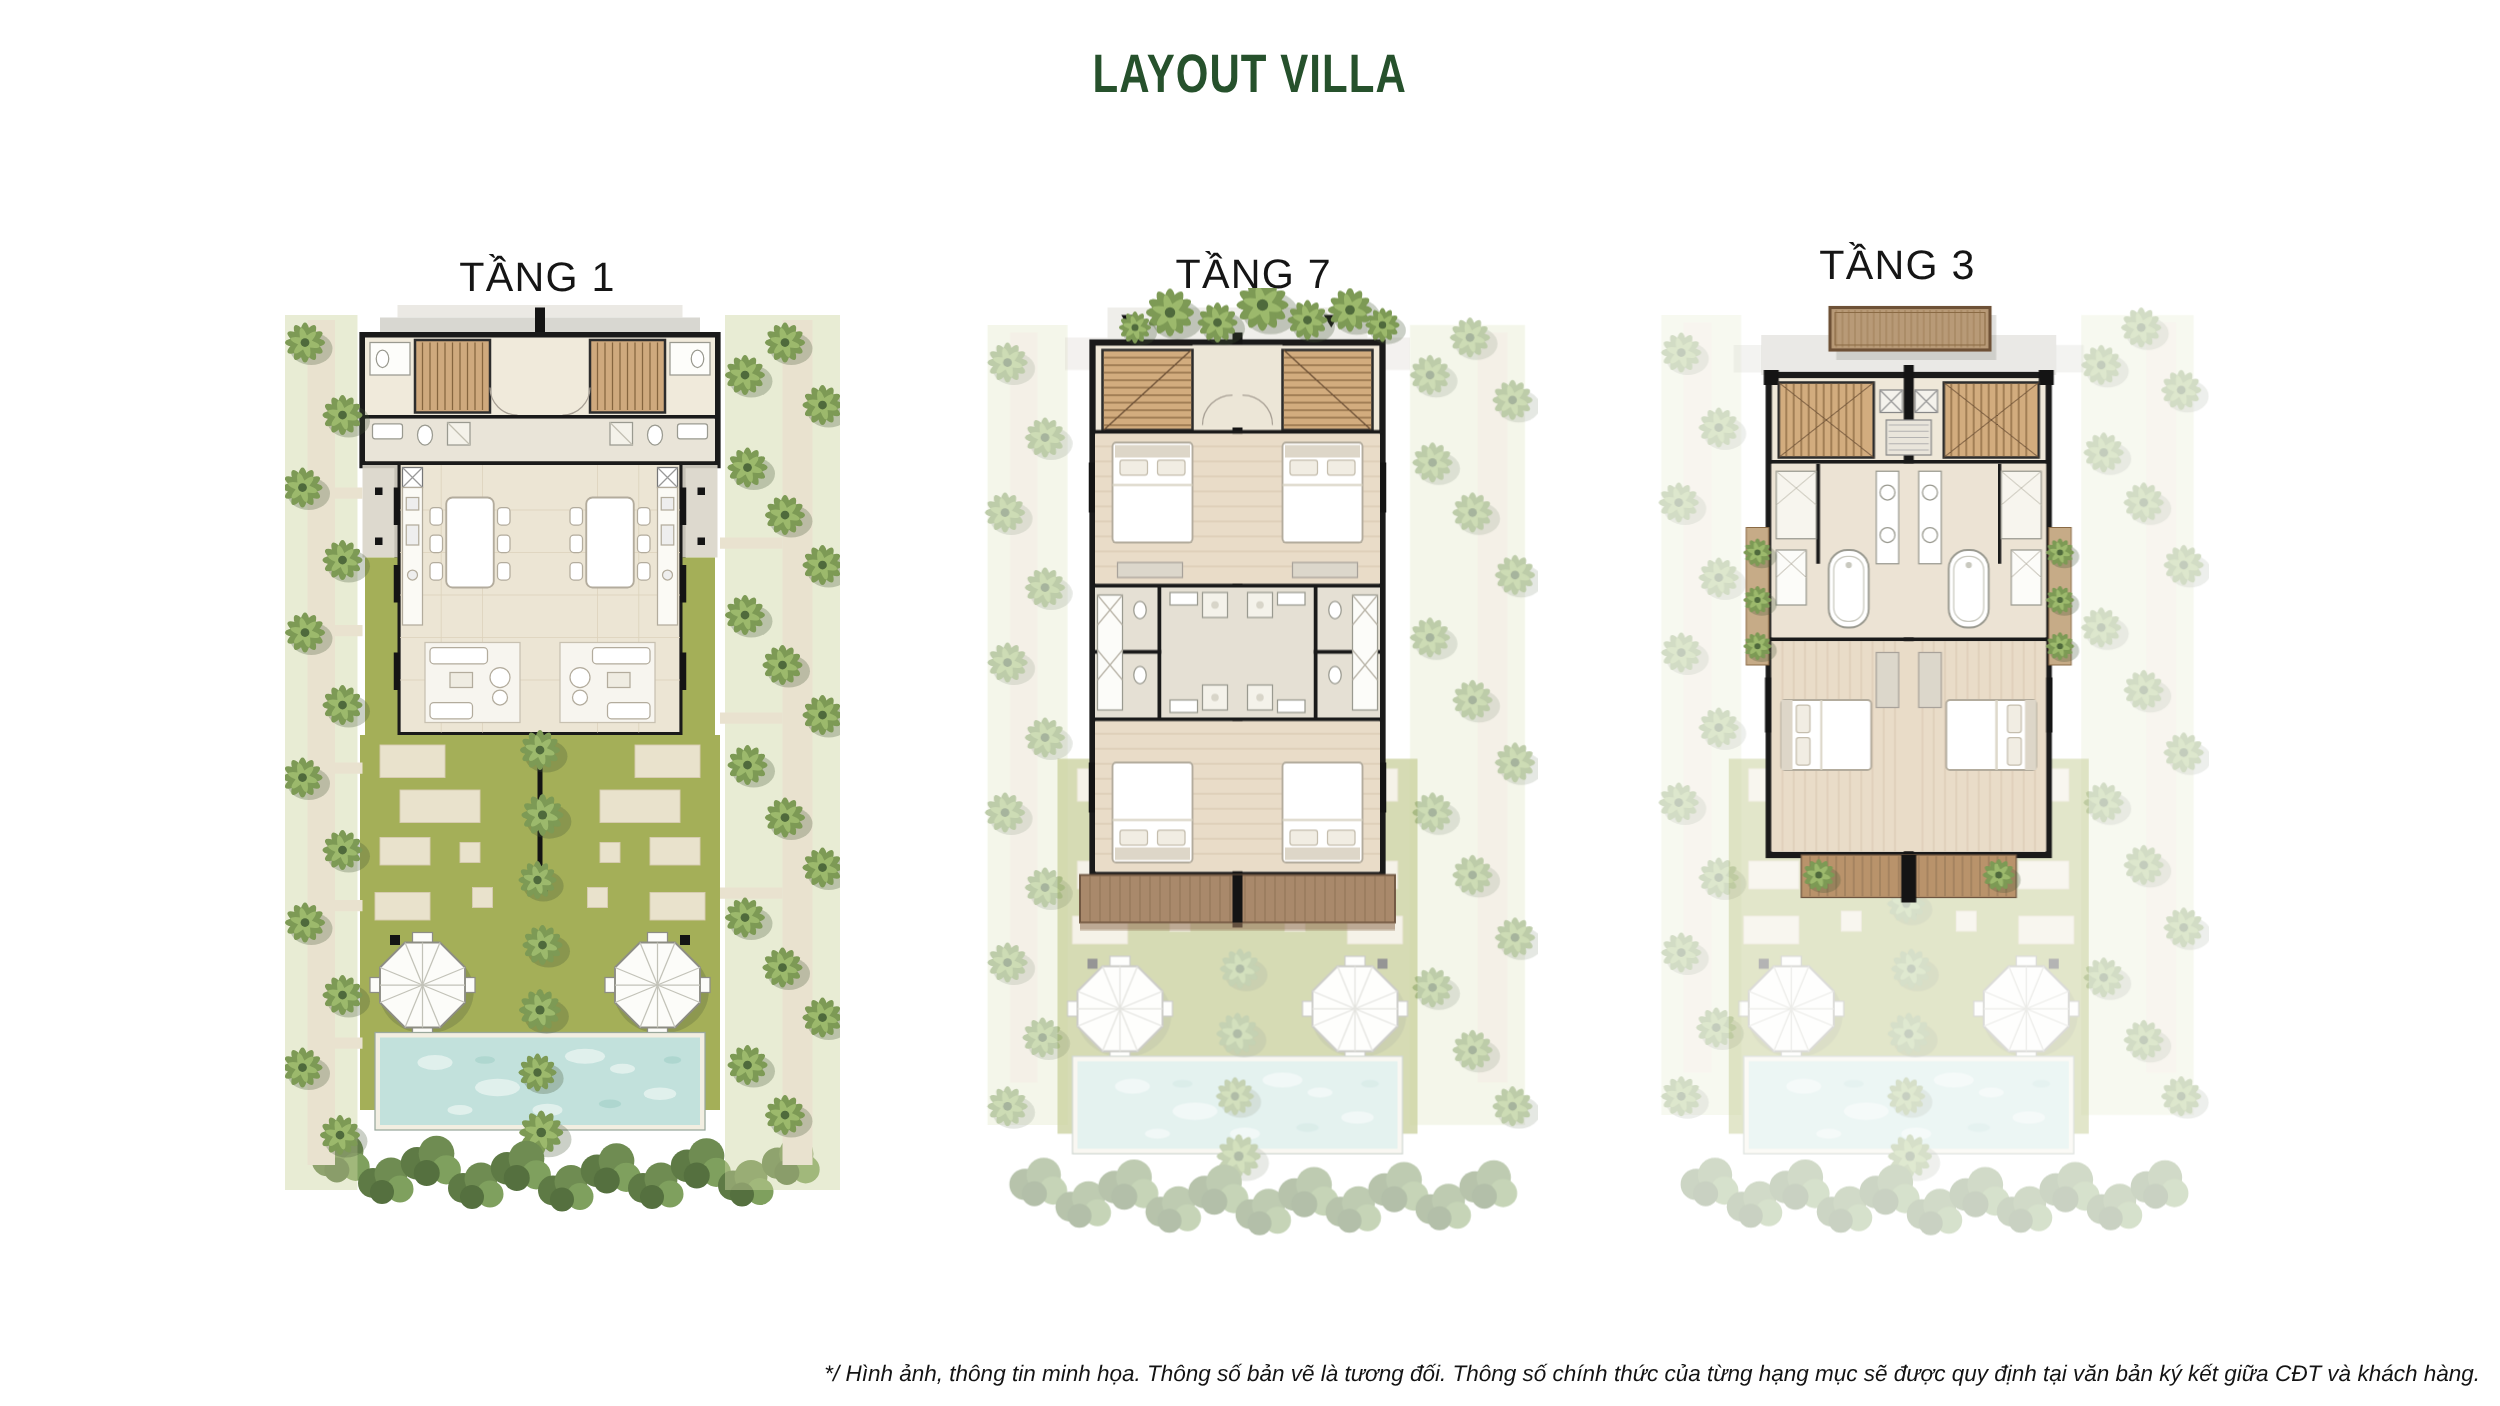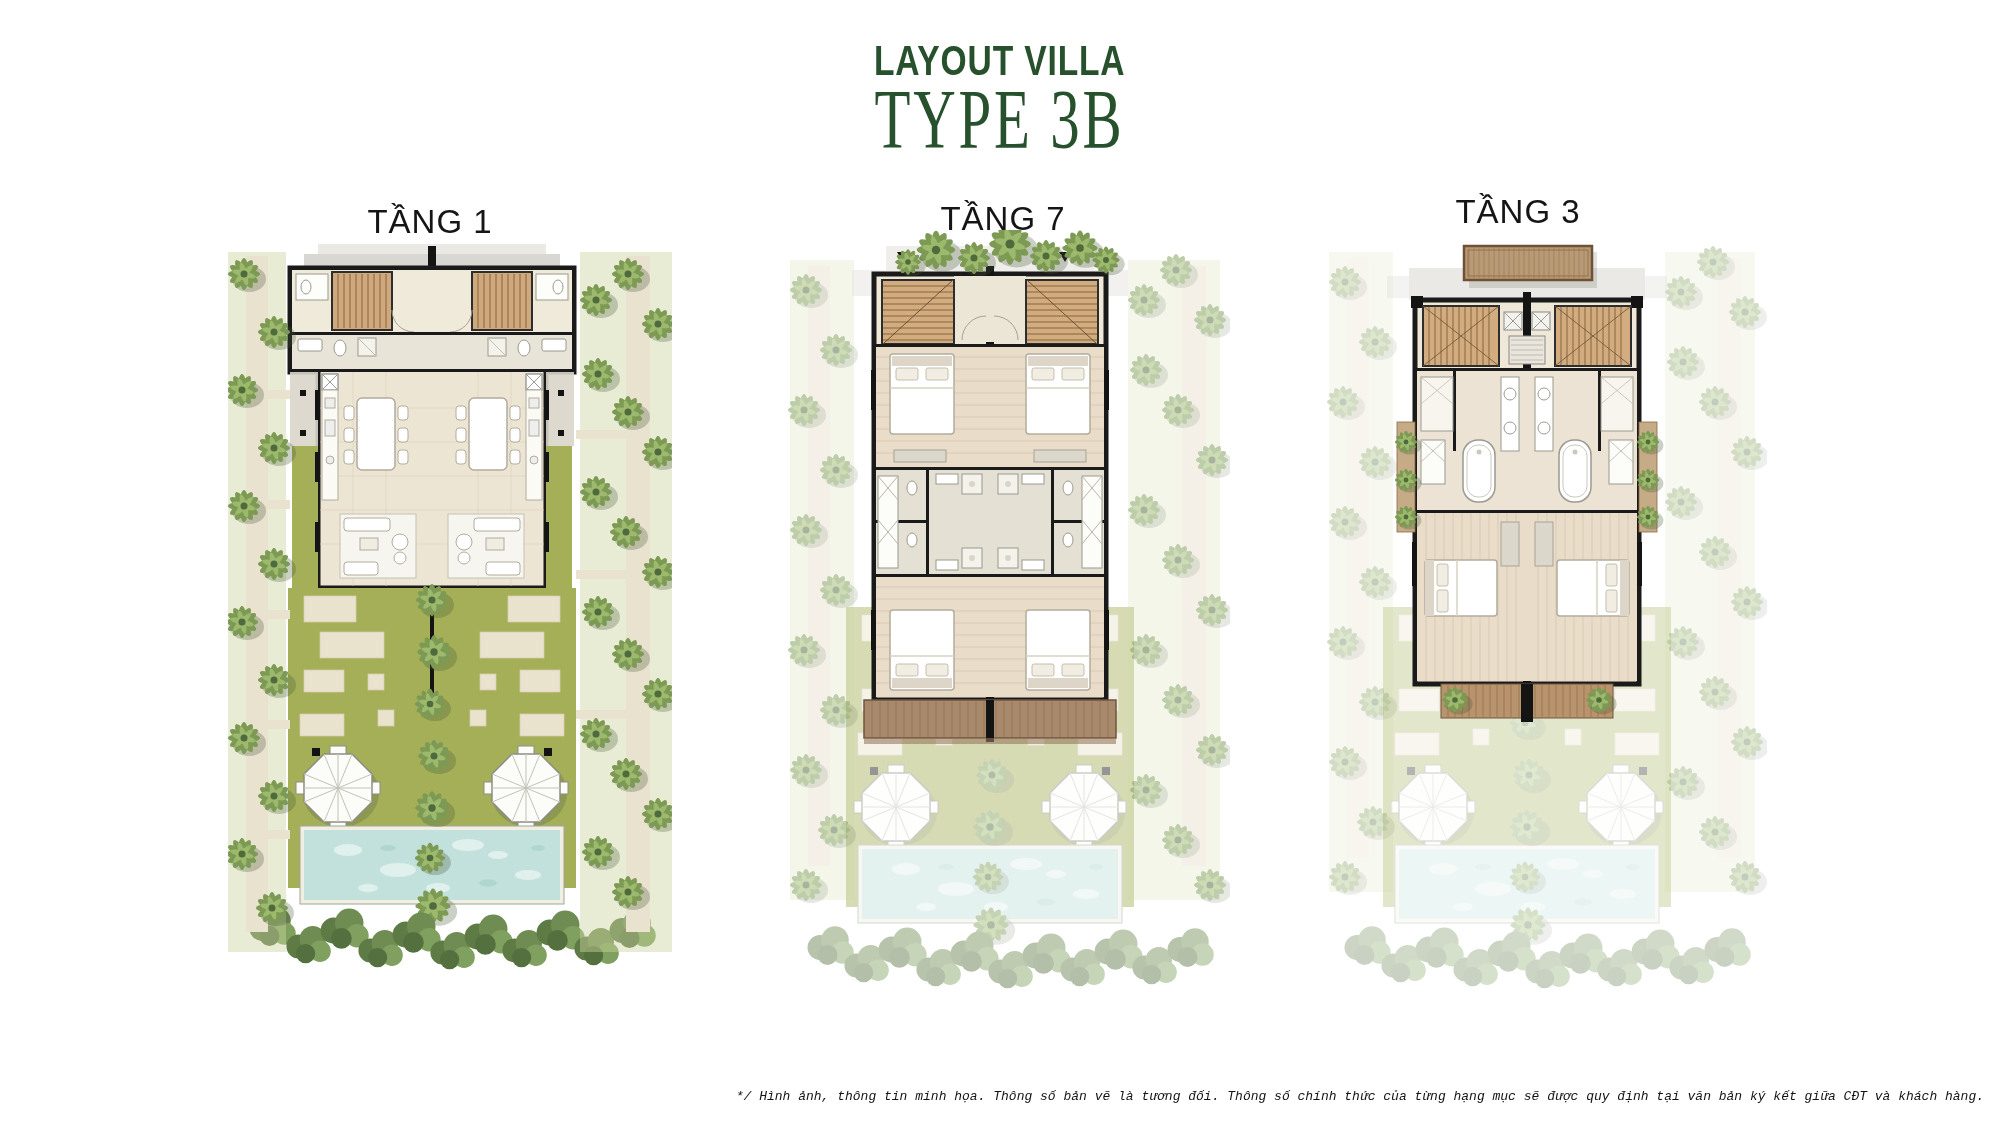--- a/index.html
+++ b/index.html
@@ -8,22 +8,22 @@
   .title-row{position:absolute;top:36px;left:0;width:2000px;text-align:center;color:#26512c;}
   .title-row span{display:inline-block;font-size:40px;font-weight:700;letter-spacing:1px;
         transform:scale(0.84,1.08);transform-origin:center top;}
   .subtitle-row{position:absolute;top:76px;left:0;width:2000px;text-align:center;color:#26512c;
         font-family:"Liberation Serif","DejaVu Serif",serif;}
   .subtitle-row span{display:inline-block;font-size:84px;font-weight:400;letter-spacing:4px;
         line-height:1.05;transform:scale(0.70,1.0);transform-origin:center top;}
   .floor-label{position:absolute;transform:translateX(-50%);color:#151515;font-size:33px;
         letter-spacing:1px;white-space:nowrap;}
   .plan{position:absolute;}
-  .disclaimer{position:absolute;right:16px;top:1089px;font-size:13px;font-style:italic;
-        color:#131313;white-space:nowrap;font-family:Liberation Mono, monospace;}
+  .disclaimer{position:absolute;right:16px;top:1089px;font-size:18px;font-style:italic;
+        color:#131313;white-space:nowrap;}
 </style>
 </head>
 <body>
 
 <div class="page">
 
   <svg width="0" height="0" style="position:absolute" aria-hidden="true">
     <defs>
       <g id="palm">
         <ellipse cx="5" cy="5" rx="17" ry="13" fill="rgba(70,85,55,0.28)"></ellipse>
@@ -133,23 +133,20 @@
           <use href="#shrub" transform="translate(272,342) scale(1.3)"></use>
           <use href="#shrub" transform="translate(308,358) scale(1.2)"></use>
           <use href="#shrub" transform="translate(344,340) scale(1.25)"></use>
         </g>
       </g>
     </defs>
   </svg>
 
   <div class="title-row">
     <span>LAYOUT VILLA</span>
-  </div>
-  <div class="subtitle-row">
-    <span>TYPE 3B</span>
   </div>
 
   <div class="floor-label" style="left:430px;top:203px">TẦNG 1</div>
   <div class="floor-label" style="left:1003px;top:200px">TẦNG 7</div>
   <div class="floor-label" style="left:1518px;top:193px">TẦNG 3</div>
 
   <svg class="plan" style="left:228px;top:240px" width="444" height="770" viewBox="0 0 444 770">
     <rect x="90" y="4" width="228" height="10" fill="#e3e0d8" opacity="0.7"></rect>
     <g>
       <rect x="76" y="14" width="256" height="14" fill="#d8d7d1"></rect>

